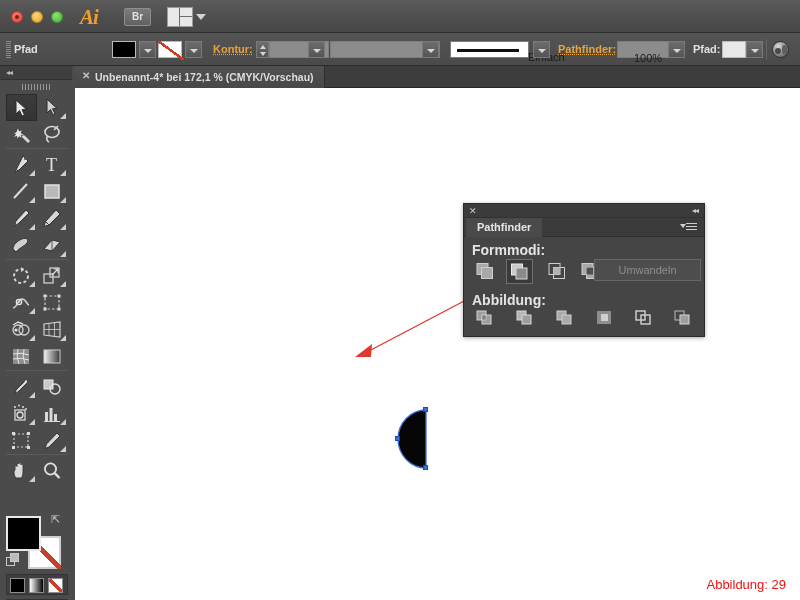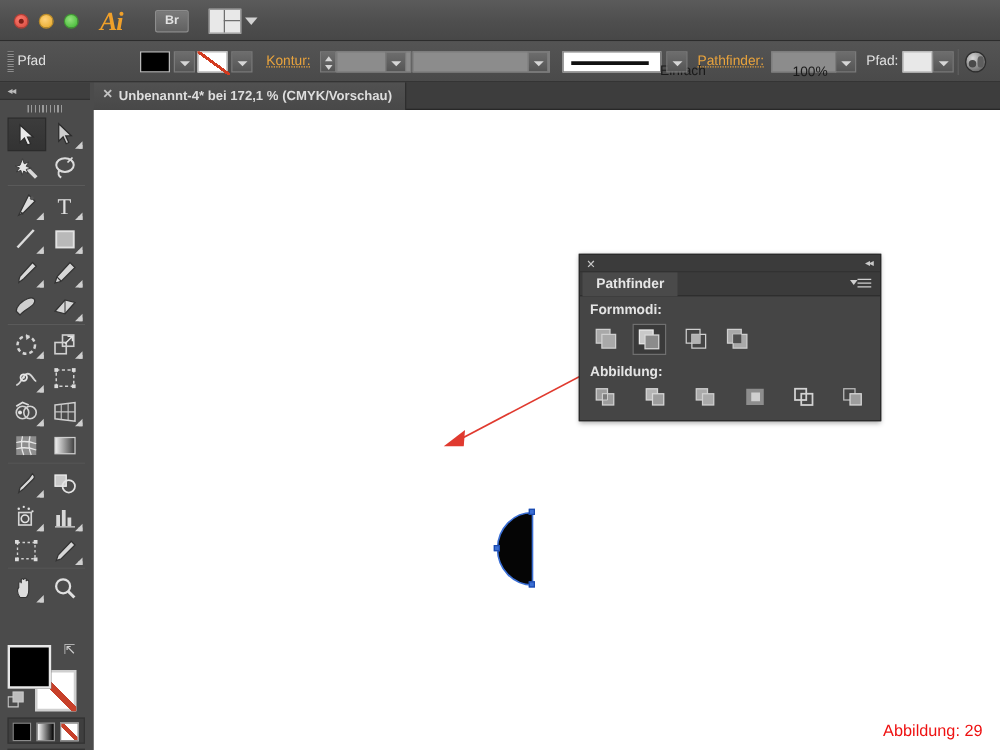--- a/index.html
+++ b/index.html
@@ -46,21 +46,21 @@
   }
 
   
   .controlbar {
     position: absolute; left: 0; top: 33px; width: 800px; height: 33px;
     background: linear-gradient(180deg,#545454 0%, #4a4a4a 100%);
     border-bottom: 1px solid #2b2b2b;
   }
   .cb-grip { position:absolute; left:6px; top:8px; width:5px; height:17px;
     background: repeating-linear-gradient(180deg,#8e8e8e 0 1px,#4a4a4a 1px 2px); }
-  .cb-label { position: absolute; color: #e0e0e0; font-size: 11px; top: 10px; }
+  .cb-label { position: absolute; color: #e0e0e0; font-size: 11px; top: 10px; font-weight: bold; }
   .cb-label-orange { color:#e8a33d; text-decoration: underline; text-decoration-style: dotted;}
   .sw-box { position:absolute; top:8px; width:24px; height:17px; border:1px solid #b9b9b9; background:#fff; }
   .sw-black { background:#000; }
   .sw-none { background:#fff; }
   .sw-none::after{ content:""; position:absolute; left:-1px; top:-1px; width:26px;height:19px;
     background: linear-gradient(to top right, transparent 46%, #d23b20 46%, #d23b20 54%, transparent 54%); }
   .drop-btn { position:absolute; top:8px; width:17px; height:17px;
     background: linear-gradient(180deg,#6d6d6d,#555); border:1px solid #7a7a7a; }
   .drop-btn::after{ content:""; position:absolute; left:4px; top:7px; width:0;height:0;
     border-left:4px solid transparent;border-right:4px solid transparent;border-top:4px solid #d6d6d6;}
@@ -139,21 +139,21 @@
   .pf-topbar { position:absolute; left:0; top:0; width:240px; height:14px; background:#3b3b3b; border-bottom:1px solid #313131;}
   .pf-close { position:absolute; left:5px; top:2px; color:#c9c9c9; font-size:9px; line-height:10px;}
   .pf-collapse { position:absolute; right:6px; top:2px; color:#c9c9c9; font-size:8px; line-height:10px; letter-spacing:-1px;}
   .pf-tabrow { position:absolute; left:0; top:14px; width:240px; height:19px; background:#3b3b3b; border-bottom:1px solid #2e2e2e;}
   .pf-tab { position:absolute; left:2px; top:0; height:19px; padding:0 11px;
     background:#4a4a4a; color:#e6e6e6; font-size:11px; font-weight:bold; line-height:19px;}
   .pf-menu { position:absolute; right:7px; top:5px; width:14px; height:9px;}
   .pf-menu i { display:block; width:11px; height:1px; background:#d0d0d0; margin-bottom:2px; margin-left:3px;}
   .pf-menu .car { position:absolute; left:-3px; top:1px; width:0;height:0;
     border-left:3px solid transparent;border-right:3px solid transparent;border-top:4px solid #d0d0d0;}
-  .pf-sectitle { position:absolute; color:#e4e4e4; font-size:11px; font-weight:bold; }
+  .pf-sectitle { position:absolute; color:#e4e4e4; font-size:14px; font-weight:bold; }
   .shapebtn { position:absolute; width:27px; height:25px; }
   .shapebtn.sel { background:#3a3a3a; border:1px solid #6f6f6f; }
   .pfbtn { position:absolute; width:26px; height:22px; }
   .umwandeln {
     position:absolute; left:594px; top:259px; width:107px; height:22px;
     background:#4d4d4d; border:1px solid #676767;
     color:#8e8e8e; font-size:11px; text-align:center; line-height:20px;
   }
 
   
@@ -577,14 +577,15 @@
       </svg>
     </span>
     <span class="pfbtn" style="left:208px; top:104px;">
       <svg width="24" height="21" viewBox="0 0 24 21">
         <rect x="3" y="3" width="9" height="9" fill="none" stroke="#bdbdbd"></rect>
         <rect x="8" y="7" width="9" height="9" fill="#9d9d9d" stroke="#d8d8d8"></rect>
       </svg>
     </span>
   </div>
 
+  <div class="umwandeln">Umwandeln</div>
 
 </div>
 
 </body></html>

